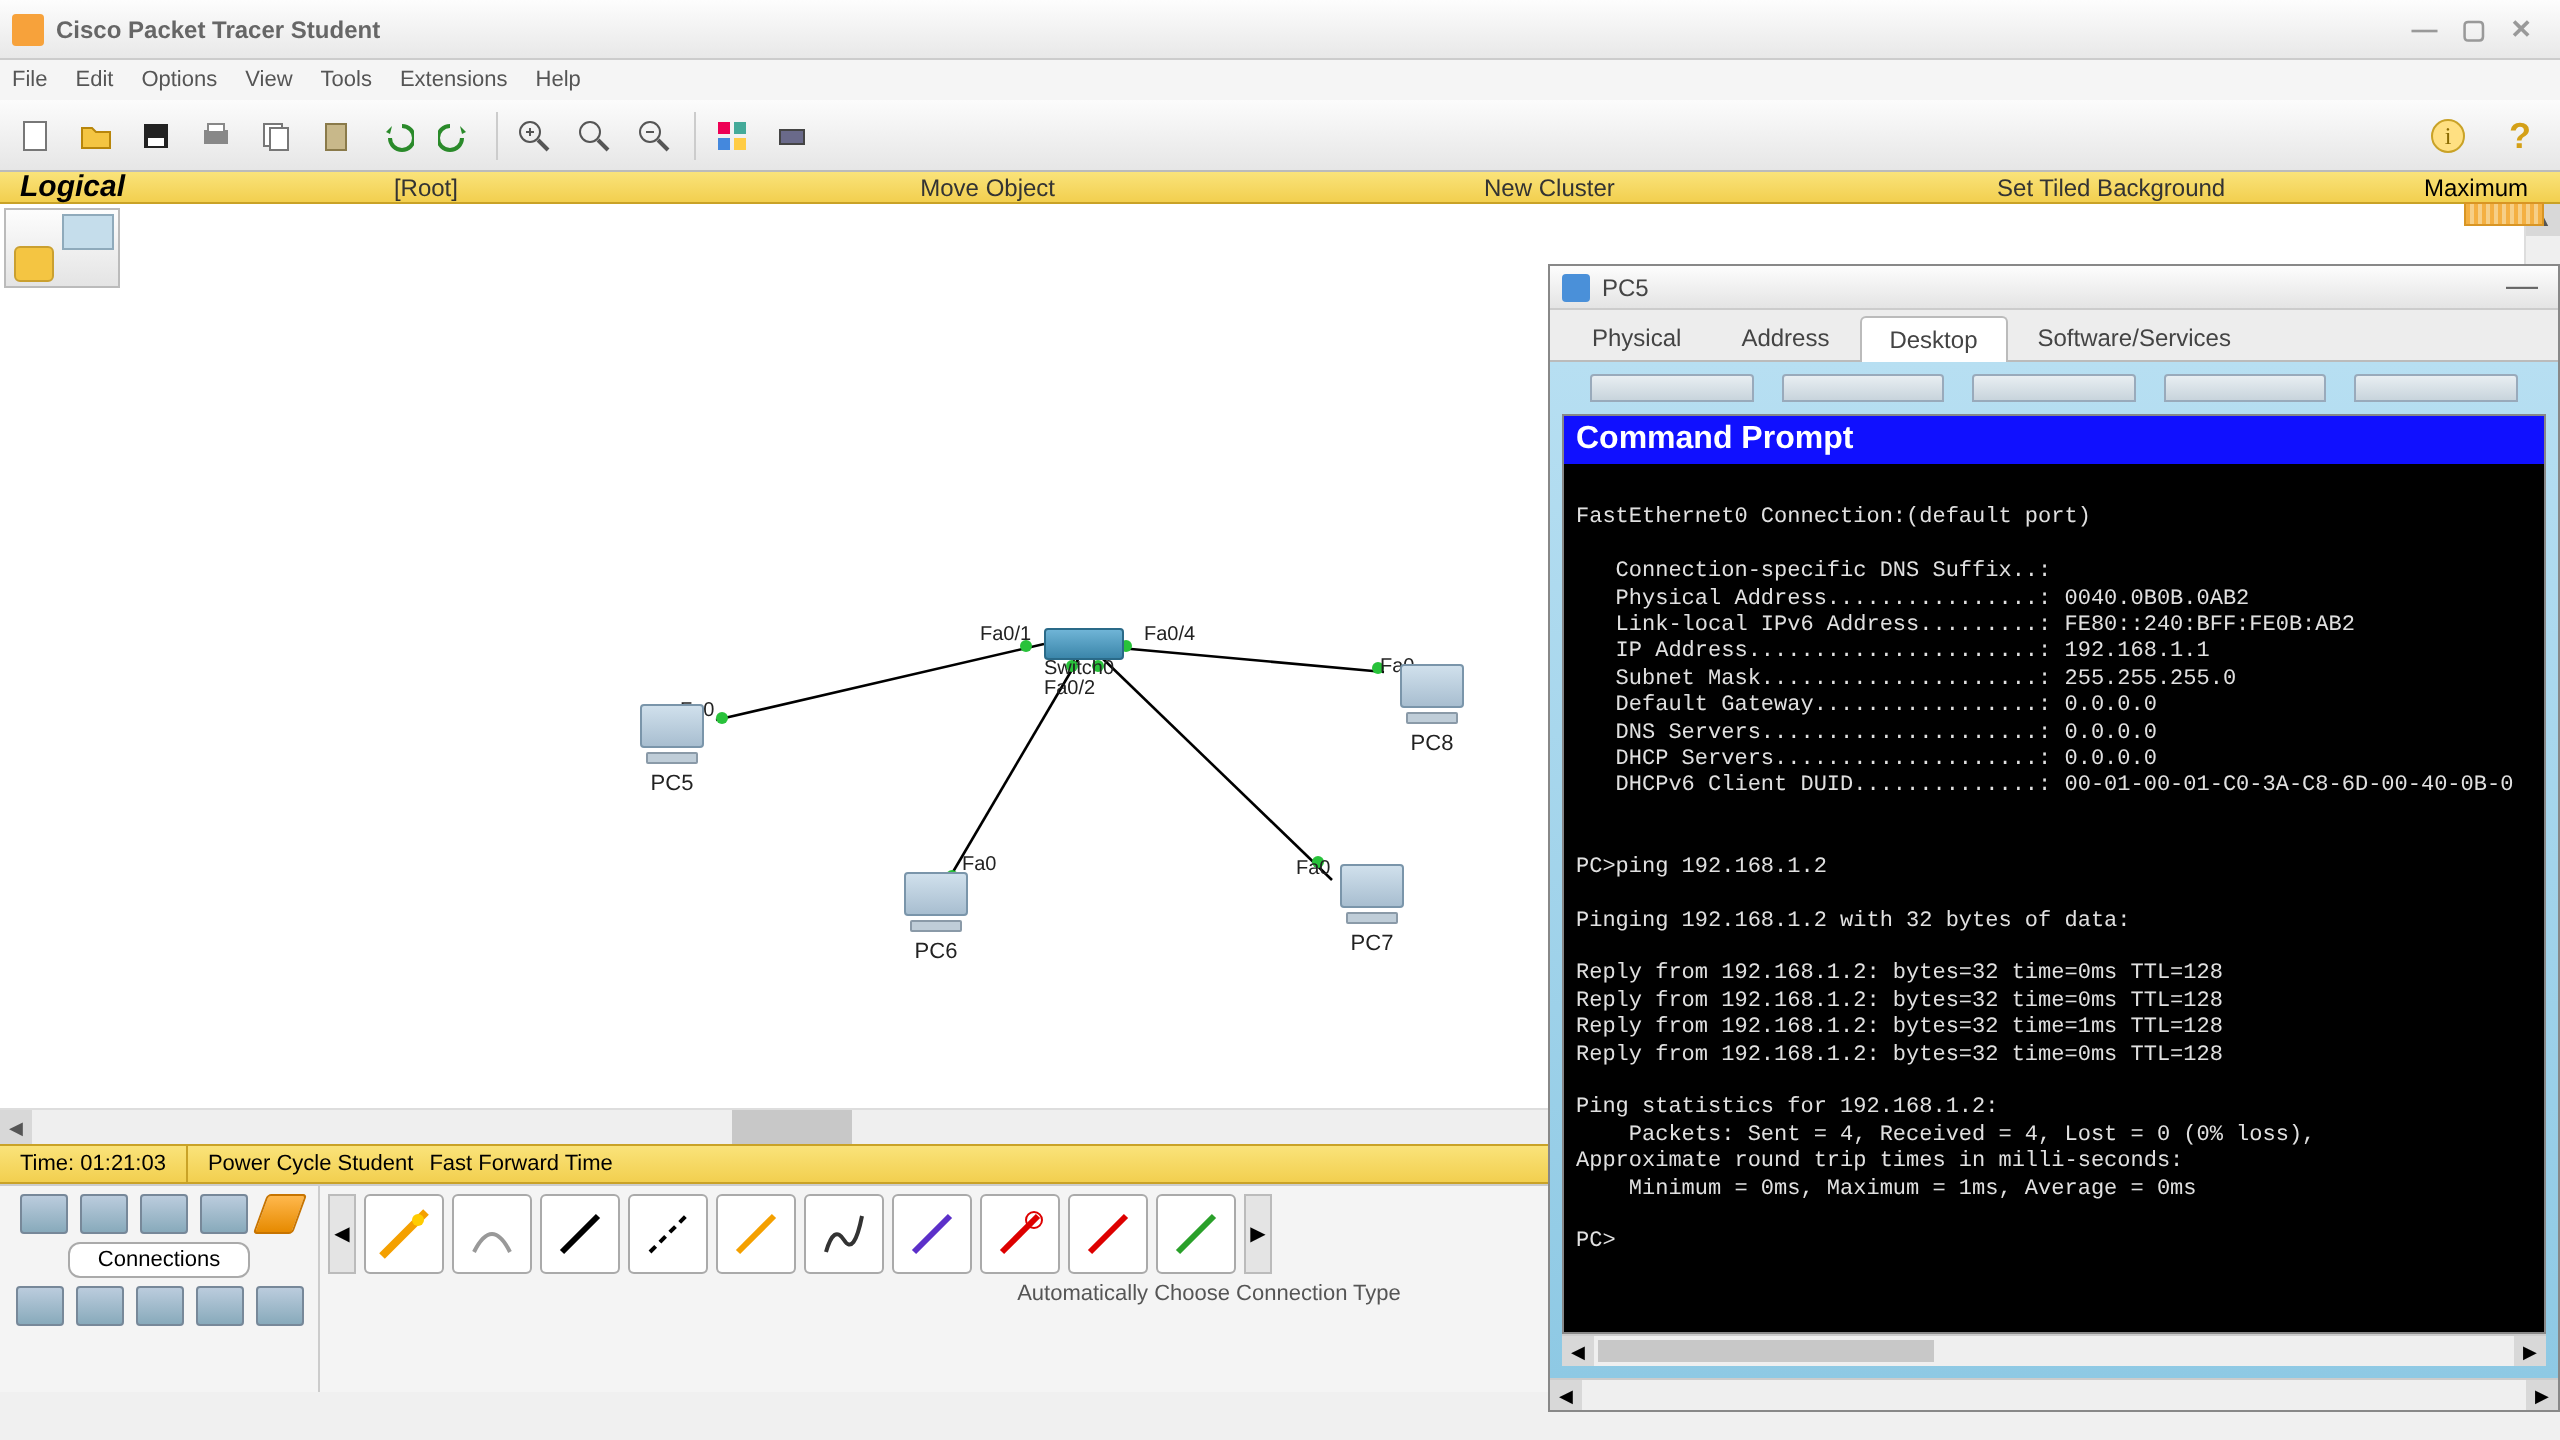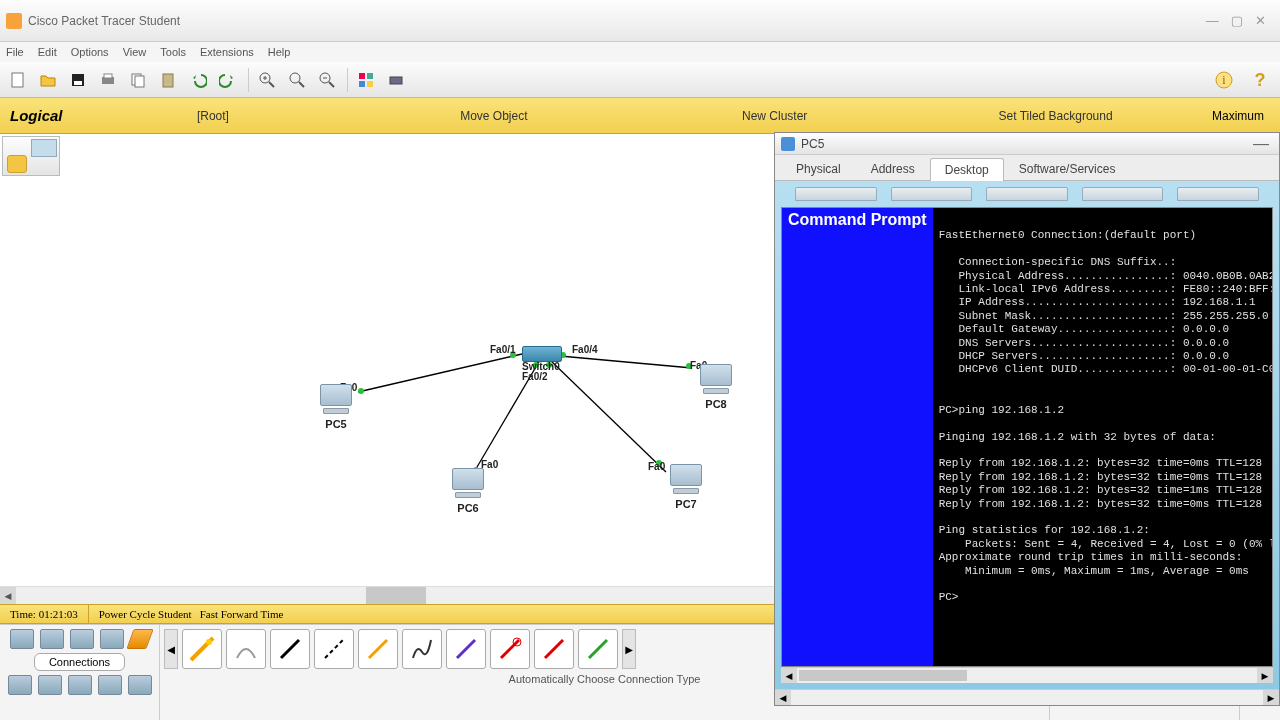--- a/index.html
+++ b/index.html
@@ -1,50 +1,50 @@
 <!DOCTYPE html>
 <html><head>
 <meta charset="utf-8">
 <style>
 * { box-sizing: border-box; margin: 0; padding: 0; }
 body { font-family: Tahoma, Arial, sans-serif; font-size: 11px; background: #f0f0f0; width: 1280px; height: 720px; overflow: hidden; position: relative; }
-.titlebar { background: linear-gradient(#fdfdfd,#e8e8e8); height: 42px; display: flex; align-items: center; padding: 0 6px; border-bottom: 1px solid #ccc; }
+.titlebar { background: linear-gradient(#fdfdfd,#e8e8e8); height: 30px; display: flex; align-items: center; padding: 0 6px; border-bottom: 1px solid #ccc; font-weight: bold; }
 .titlebar .icon { width: 16px; height: 16px; background: #f7a23b; border-radius: 2px; margin-right: 6px; }
 .titlebar .title { color: #666; font-size: 12px; }
 .win-controls { margin-left: auto; display: flex; gap: 12px; color: #999; font-size: 13px; padding-right: 8px; }
 .menubar { height: 20px; background: #f5f5f5; display: flex; align-items: center; padding: 0 6px; gap: 14px; color: #555; }
 .menubar span { cursor: default; }
 .toolbar { height: 36px; background: linear-gradient(#fcfcfc,#e6e6e6); display: flex; align-items: center; padding: 0 4px; border-bottom: 1px solid #bbb; }
 .tbtn { width: 28px; height: 28px; display: flex; align-items: center; justify-content: center; margin-right: 2px; border-radius: 2px; }
 .sep { width: 1px; height: 24px; background: #ccc; margin: 0 4px; }
 .infobtn { margin-left: auto; display: flex; gap: 6px; }
-.nav-strip { height: 36px; background: linear-gradient(#fae37a,#f2cf4f); display: flex; align-items: center; border-bottom: 1px solid #c9a227; }
+.nav-strip { height: 16px; background: linear-gradient(#fae37a,#f2cf4f); display: flex; align-items: center; border-bottom: 1px solid #c9a227; }
 .nav-strip .logical { font-weight: bold; font-style: italic; font-size: 15px; padding: 0 10px; }
 .nav-strip .navitem { flex: 1; text-align: center; font-size: 12px; color: #333; }
 .nav-strip .viewport { padding: 0 16px; font-size: 12px; }
 .workspace-wrap { position: relative; height: 470px; background: #fff; }
-.workspace { position: absolute; inset: 0 18px 18px 0; background: #fff; overflow: hidden; font-weight: bold; }
+.workspace { position: absolute; inset: 0 18px 18px 0; background: #fff; overflow: hidden; }
 .scroll-v { position: absolute; right: 0; top: 0; width: 18px; height: calc(100% - 18px); background: #efefef; border-left: 1px solid #ddd; }
 .scroll-v .arrow { height: 16px; background: #d8d8d8; display:flex;align-items:center;justify-content:center;color:#555;font-size:9px;}
 .scroll-h { position: absolute; bottom: 0; left: 0; right: 18px; height: 18px; background: #efefef; border-top: 1px solid #ddd; display:flex; }
 .scroll-h .arrow { width: 16px; background: #d8d8d8; display:flex;align-items:center;justify-content:center;color:#555;font-size:9px;}
 .scroll-h .thumb { height: 100%; background: #c8c8c8; margin-left: 350px; width: 60px; }
 .nav-box { position: absolute; top: 2px; left: 2px; width: 58px; height: 40px; border: 1px solid #bbb; background: linear-gradient(#fdfdfd,#e4e4e4); }
 .nav-box .key { position:absolute; left:4px; top:18px; width:20px;height:18px;background:#f4c542;border:1px solid #caa030;border-radius:3px;}
 .nav-box .mini { position:absolute; left:28px; top:2px; width:26px;height:18px;background:#c5ddeb;border:1px solid #8faabb;}
 .device { position: absolute; text-align: center; }
 .device .label { font-size: 11px; color: #222; margin-top: 2px; }
 .pc-icon { width: 40px; height: 32px; position: relative; margin: 0 auto; }
 .pc-icon .mon { width: 32px; height: 22px; background: linear-gradient(#d0e0ec,#a8bed0); border: 1px solid #7a95aa; border-radius: 2px; position: absolute; left: 4px; top: 0; }
 .pc-icon .base { width: 26px; height: 6px; background: #bfcdd8; border: 1px solid #8a9aa8; position: absolute; left: 7px; top: 24px; border-radius:1px;}
 .switch-icon { width: 40px; height: 16px; background: linear-gradient(#6fb4d6,#3b86aa); border: 1px solid #2a6a88; border-radius: 2px; position: relative; }
 .link-led { width: 6px; height: 6px; background: #28c23a; border-radius: 50%; position: absolute; }
 .port-label { position: absolute; font-size: 10px; color: #222; white-space: nowrap; }
 .net-line { stroke: #000; stroke-width: 1.3; }
-.status-strip { height: 20px; background: linear-gradient(#fae37a,#f2cf4f); display: flex; align-items: center; border-top: 1px solid #c9a227; border-bottom: 1px solid #c9a227; font-size: 11px; font-family: Liberation Serif, serif; }
+.status-strip { height: 20px; background: linear-gradient(#fae37a,#f2cf4f); display: flex; align-items: center; border-top: 1px solid #c9a227; border-bottom: 1px solid #c9a227; font-size: 11px; }
 .status-strip .cell { padding: 0 10px; border-right: 1px solid #c9a227; height: 100%; display:flex; align-items:center;}
 .bottom-panel { height: 104px; background: #f4f4f4; display: flex; border-top: 1px solid #ccc; }
 .device-palette { width: 160px; border-right: 1px solid #ccc; display: flex; flex-direction: column; align-items:center; padding: 4px; }
 .palette-row { display: flex; gap: 6px; margin-bottom: 4px; }
 .pchip { width: 24px; height: 20px; background: linear-gradient(#bcd,#8ab); border: 1px solid #789; border-radius: 2px; }
 .pchip.orange { background: linear-gradient(#ffb84d,#e68a00); border-color:#c77400;}
 .conn-label { padding: 2px 14px; background: #fff; border: 1px solid #aaa; border-radius: 6px; font-size: 11px; }
 .conn-tools { flex: 1; display: flex; flex-direction: column; padding: 4px; border-right:1px solid #ccc;}
 .tool-row { display: flex; gap: 4px; align-items:center;}
 .tool-row .arrow-btn{width:14px;height:40px;background:#e4e4e4;border:1px solid #bbb;display:flex;align-items:center;justify-content:center;font-size:10px;}
@@ -61,21 +61,21 @@
 .sub-title { height: 22px; background: linear-gradient(#fdfdfd,#e4e4e4); display: flex; align-items: center; padding: 0 6px; border-bottom: 1px solid #ccc; }
 .sub-title .icon { width: 14px; height: 14px; background: #4a90d9; border-radius: 2px; margin-right: 6px; }
 .sub-title .ttl { font-size: 12px; color: #444; }
 .sub-title .min { margin-left:auto; font-size:16px; color:#666; padding:0 4px;}
 .sub-tabs { height: 26px; display: flex; align-items: flex-end; padding: 0 6px; background: #ededed; border-bottom:1px solid #bbb;}
 .sub-tabs .tab { padding: 4px 14px; font-size: 12px; color: #444; border:1px solid transparent; border-bottom:none; }
 .sub-tabs .tab.active { background: #fff; border-color: #bbb; border-radius: 3px 3px 0 0; position:relative; top:1px;}
 .sub-content { flex: 1; background: linear-gradient(#b7dff2,#8ec9e4); padding: 6px; display:flex;flex-direction:column; min-height:0;}
 .app-tiles { height: 18px; display: flex; gap: 14px; overflow:hidden; padding: 0 14px;}
 .tile { width: 94px; height: 14px; background: linear-gradient(#e8eef2,#c8d4dc); border: 1px solid #9ab; border-radius: 2px 2px 0 0; }
-.cmd-window { flex:1; background: #fff; border: 1px solid #888; display:flex; flex-direction:row; margin-top:2px; min-height:0;}
+.cmd-window { flex:1; background: #fff; border: 1px solid #888; display:flex; flex-direction:column; margin-top:2px; min-height:0;}
 .cmd-title { background: #1010ff; color: #fff; font-weight: bold; font-size: 16px; padding: 3px 6px; }
 .terminal { flex:1; background: #000; color: #e0e0e0; font-family: "Courier New", monospace; font-size: 11px; padding: 8px 6px; white-space: pre; overflow: hidden; line-height: 1.22;}
 .sub-hscroll{height:16px;background:#efefef;border-top:1px solid #ccc;display:flex;}
 .sub-hscroll .arrow{width:16px;background:#d8d8d8;display:flex;align-items:center;justify-content:center;font-size:9px;}
 .sub-hscroll .thumb{flex:1;margin:2px 290px 2px 2px;background:#c8c8c8;}
 .orange-block{position:absolute;right:8px;top:-1px;width:40px;height:12px;background:repeating-linear-gradient(90deg,#f4b042,#f4b042 2px,#f6cf87 2px,#f6cf87 4px);border:1px solid #d89524;}
 </style>
 </head>
 <body>
 

